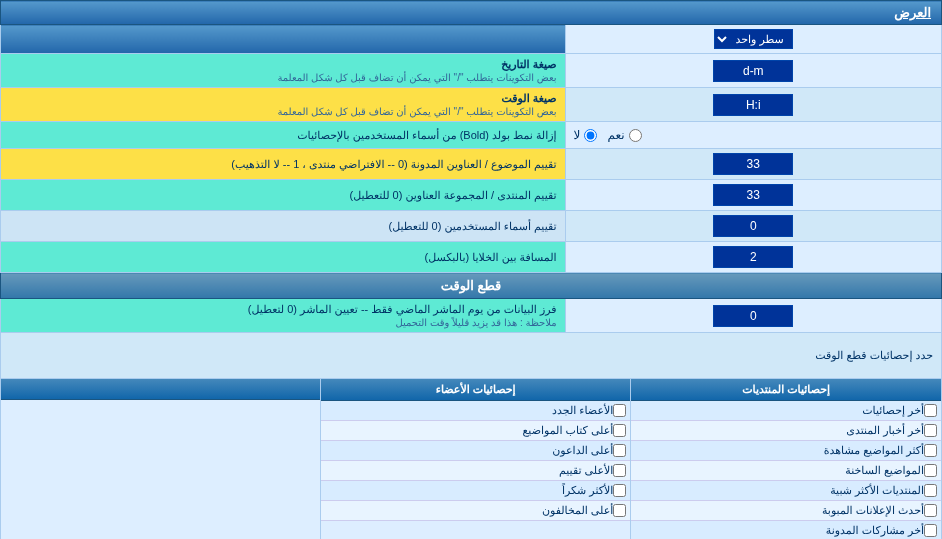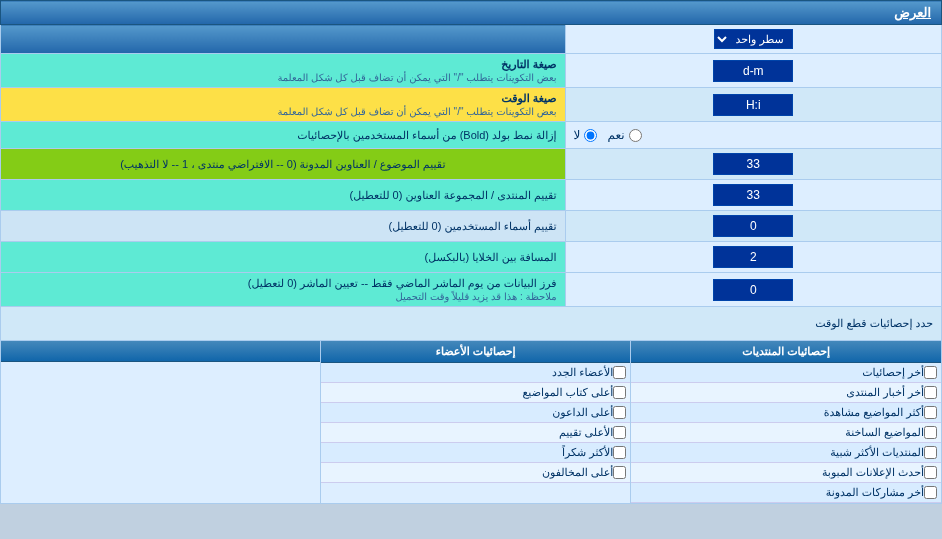--- a/index.html
+++ b/index.html
@@ -96,21 +96,21 @@
     }
     .stats-item:nth-child(even) {
       background: #d8ecff;
     }
     .checkbox-input {
       width: 13px;
       height: 13px;
     }
     .limit-row {
       background: #d0e8f8;
-      padding: 10px 8px;
+      padding: 16px 8px;
       border: 1px solid #aaccee;
       color: #003366;
       font-size: 11px;
       text-align: right;
     }
     select.dropdown {
       background: #003399;
       color: #fff;
       border: 1px solid #0044aa;
       padding: 2px 4px;
@@ -174,21 +174,21 @@
     </td>
     <td class="row-label">
       <span>إزالة نمط بولد (Bold) من أسماء المستخدمين بالإحصائيات</span>
     </td>
   </tr>
 
   <tr class="alt-row">
     <td class="row-input" style="text-align:center; background:#d0e8f8;">
       <input type="text" class="input-field" value="33" style="">
     </td>
-    <td class="row-label" style="background:#84cc16;text-align:center;">
+    <td class="row-label" style="background:#fde047;">
       <span>تقييم الموضوع / العناوين المدونة (0 -- الافتراضي منتدى ، 1 -- لا التذهيب)</span>
     </td>
   </tr>
 
   <tr>
     <td class="row-input" style="text-align:center;">
       <input type="text" class="input-field" value="33" style="">
     </td>
     <td class="row-label">
       <span>تقييم المنتدى / المجموعة العناوين (0 للتعطيل)</span>
@@ -206,20 +206,23 @@
 
   <tr>
     <td class="row-input" style="text-align:center;">
       <input type="text" class="input-field" value="2" style="">
     </td>
     <td class="row-label">
       <span>المسافة بين الخلايا (بالبكسل)</span>
     </td>
   </tr>
 
+  <tr>
+    <td colspan="2" class="section-header">قطع الوقت</td>
+  </tr>
 
   <tr>
     <td class="row-input" style="text-align:center;">
       <input type="text" class="input-field" value="0" style="">
     </td>
     <td class="row-label">
       <span>فرز البيانات من يوم الماشر الماضي فقط -- تعيين الماشر (0 لتعطيل)</span><br>
       <span style="font-size:10px; color:#336699;">ملاحظة : هذا قد يزيد قليلاً وقت التحميل</span>
     </td>
   </tr>

